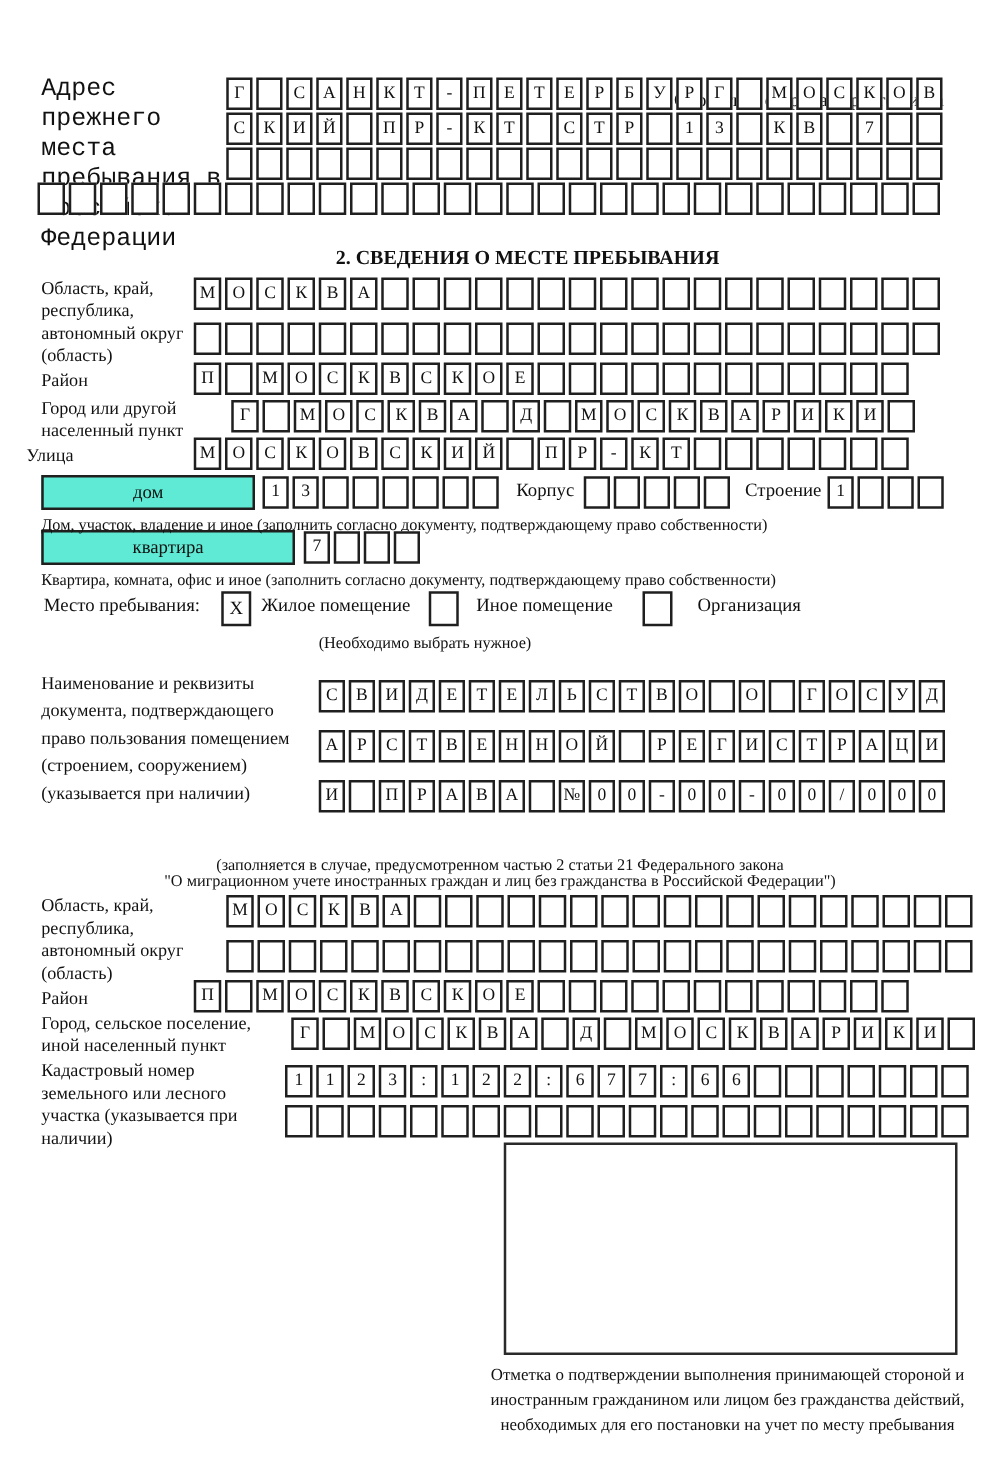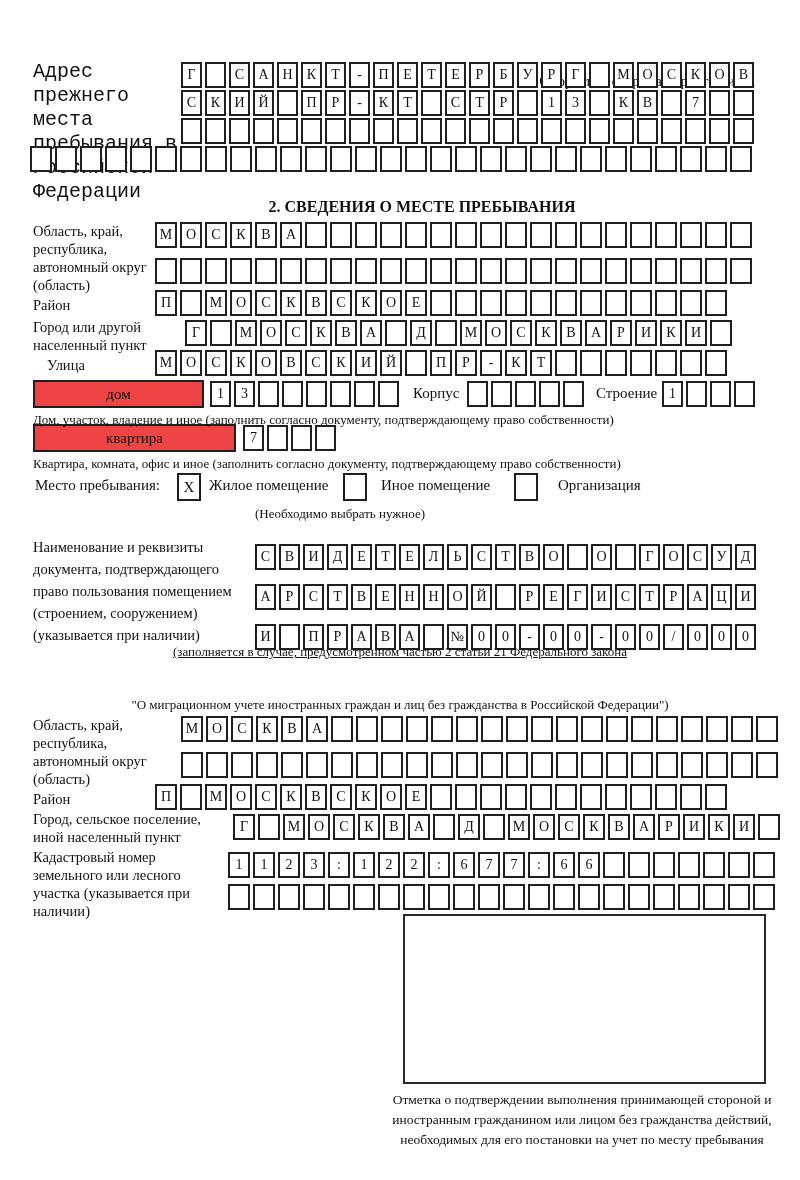--- a/index.html
+++ b/index.html
@@ -23,21 +23,21 @@
     width:21px; height:26px; border:2px solid #1f1f1f; background:#fff;
     display:flex; align-items:center; justify-content:center;
     font-size:14px; font-family:"Liberation Serif","DejaVu Serif",serif;
   }
   .lg .cell { width:22px; }
   .checkbox {
     box-sizing:border-box; width:24px; height:28px; border:2px solid #1f1f1f;
     display:flex; align-items:center; justify-content:center; font-size:15px; background:#fff;
   }
   .fieldbox {
-    box-sizing:border-box; height:28px; border:2px solid #1f1f1f; background:#ef4444;
+    box-sizing:border-box; height:28px; border:2px solid #1f1f1f; background:#5eead4;
     display:flex; align-items:center; justify-content:center; font-size:15px;
   }
   .inline-lbl { font-size:15px; }
   .markbox { box-sizing:border-box; border:2px solid #2a2a2a; background:#fff; }
   .marknote { font-size:13.5px; line-height:20px; text-align:center; }
 </style>
 </head>
 <body>
 
 <div class="page">
@@ -257,21 +257,21 @@
       <span class="cell">К</span>
       <span class="cell">В</span>
       <span class="cell">А</span>
       <span class="cell">Р</span>
       <span class="cell">И</span>
       <span class="cell">К</span>
       <span class="cell">И</span>
       <span class="cell"></span>
     </div>
 
-  <div class="abs lbl" style="left:47px; top:356px;">Улица</div>
+  <div class="abs lbl" style="left:21px; top:356px;">Улица</div>
   <div class="abs cells lg" style="left:155px; top:350px;">
       <span class="cell">М</span>
       <span class="cell">О</span>
       <span class="cell">С</span>
       <span class="cell">К</span>
       <span class="cell">О</span>
       <span class="cell">В</span>
       <span class="cell">С</span>
       <span class="cell">К</span>
       <span class="cell">И</span>
@@ -401,21 +401,21 @@
       <span class="cell">0</span>
       <span class="cell">-</span>
       <span class="cell">0</span>
       <span class="cell">0</span>
       <span class="cell">/</span>
       <span class="cell">0</span>
       <span class="cell">0</span>
       <span class="cell">0</span>
     </div>
 
-  <div class="abs note center" style="top:644px;text-decoration:underline;">(заполняется в случае, предусмотренном частью 2 статьи 21 Федерального закона</div>
+  <div class="abs note center" style="top:684px;">(заполняется в случае, предусмотренном частью 2 статьи 21 Федерального закона</div>
   <div class="abs note center" style="top:697px;">"О миграционном учете иностранных граждан и лиц без гражданства в Российской Федерации")</div>
 
   <div class="abs lbl" style="left:33px; top:716px; width:150px;">Область, край, республика, автономный округ (область)</div>
   <div class="abs cells lg" style="left:181px; top:716px;">
       <span class="cell">М</span>
       <span class="cell">О</span>
       <span class="cell">С</span>
       <span class="cell">К</span>
       <span class="cell">В</span>
       <span class="cell">А</span>

